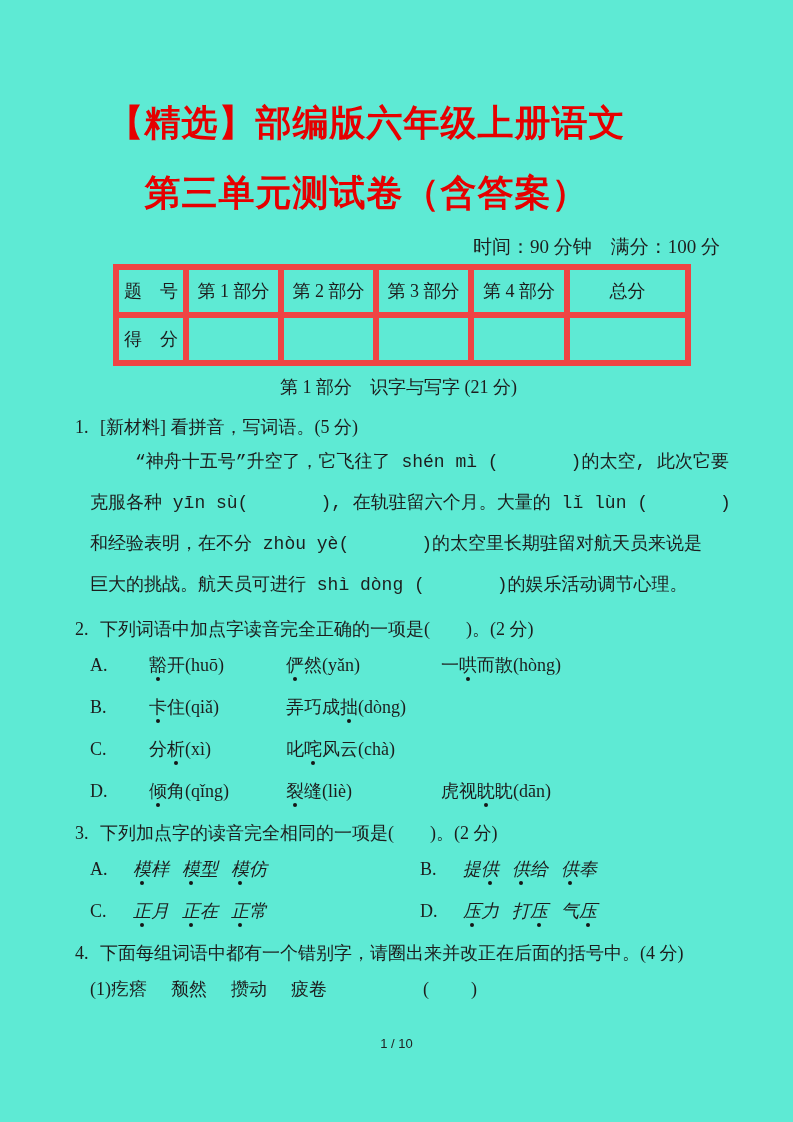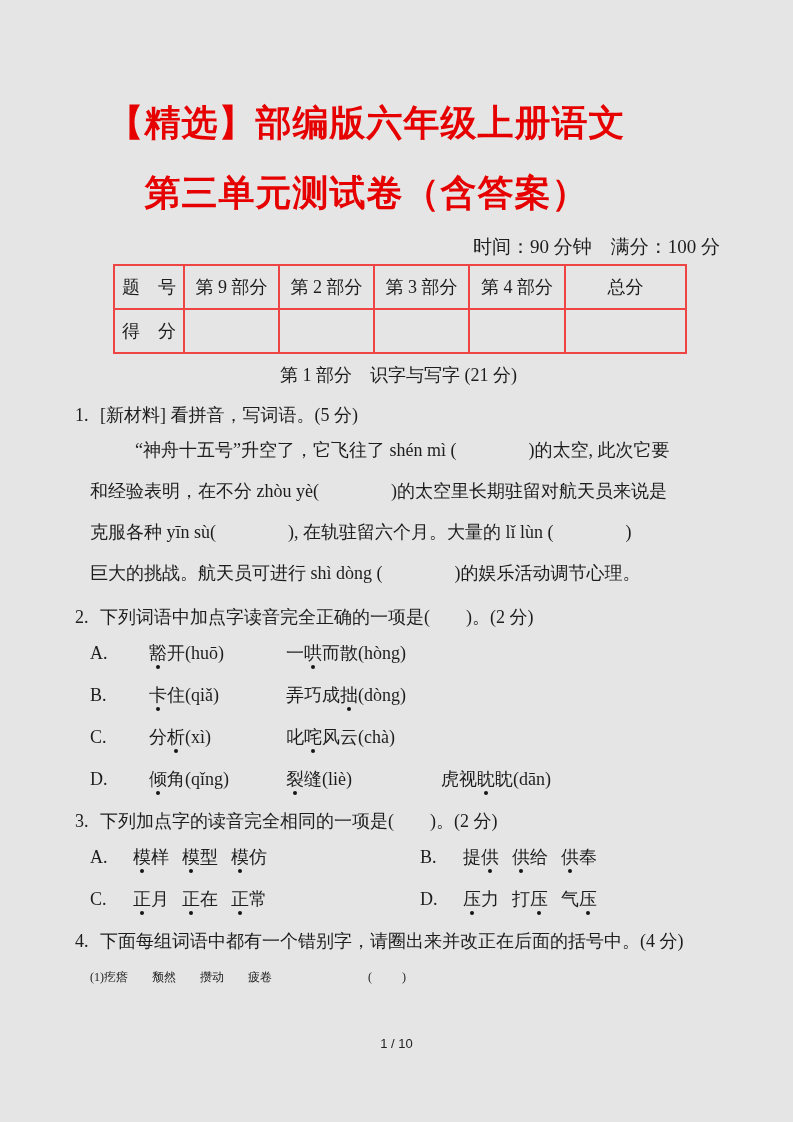--- a/index.html
+++ b/index.html
@@ -1,69 +1,69 @@
 <!DOCTYPE html>
 <html><head>
 <meta charset="utf-8">
 <style>
   html,body { margin:0; padding:0; background:#ffffff; }
   .page {
-    position:relative; width:793px; height:1122px; background:#e5e5e5;
+    position:relative; width:793px; height:1122px; background:#5eead4;
     font-family:"Liberation Serif","DejaVu Serif",serif; color:#1d1d1d;
     overflow:hidden; margin:0 auto;
   }
   .content { position:absolute; left:75px; top:0; width:647px; }
 
   .titles { text-align:center; padding-right:64px; font-weight:bold; }
   .title-line { font-size:36px; line-height:46px; letter-spacing:1px; }
   .title-line.first { margin-top:100px; }
   .title-line.second { margin-top:24px;text-align:center; }
 
   .meta { margin-top:18px; text-align:right; font-size:19px; line-height:26px;
           font-weight:normal; padding-right:2px; }
 
   table.score {
     margin-top:4px; margin-left:38px; border-collapse:collapse;
     table-layout:fixed; width:572px; font-size:18px;
   }
   table.score td {
-    border:2px solid #ef4444; height:42px; text-align:center;
+    border:6px solid #ef4444; height:42px; text-align:center;
     vertical-align:middle; padding:0;
   }
 
   .section-heading { margin-top:8px; text-align:center; font-size:18px; line-height:26px; }
 
   .q { margin-top:12px; }
   .q-stem { display:flex; font-size:18px; line-height:30px; white-space:nowrap; }
   .q-num { width:25px; flex:0 0 25px; }
   .q-stem-text { flex:1; }
 
   .para { padding-left:15px; font-size:18px; }
-  .para-line { line-height:41px; white-space:nowrap; }
+  .para-line { line-height:41px; white-space:nowrap;font-family:Liberation Mono, monospace; }
   .para-line.first { text-indent:45px; }
 
   .opts { padding-left:15px; font-size:18px; }
   .opt-row { display:flex; line-height:42px; white-space:nowrap; }
   .opt-label { flex:0 0 43px; }
   .opt-row .word:nth-of-type(2) { flex:0 0 137px;margin-left:16px; }
   .opt-row .word:nth-of-type(3) { flex:0 0 155px; }
 
   .two-col { display:flex; line-height:42px; white-space:nowrap; font-size:18px; }
   .half-l { flex:0 0 330px; display:flex; }
   .half-r { flex:1; display:flex; }
-  .half-l .w, .half-r .w { margin-right:13px; }
+  .half-l .w, .half-r .w { margin-right:13px;font-style:italic; }
 
   .em-dot { position:relative; }
   .em-dot::after {
     content:""; position:absolute; left:50%; bottom:-6px;
     width:4px; height:4px; background:#161616; border-radius:50%;
     transform:translateX(-50%);
   }
 
-  .item-line { display:flex; padding-left:15px; font-size:12px; line-height:42px; white-space:nowrap; }
+  .item-line { display:flex; padding-left:15px; font-size:18px; line-height:42px; white-space:nowrap; }
   .item-line .iw { margin-right:24px; }
   .item-line .blank { margin-left:72px; letter-spacing:2px; }
 
   .footer {
     position:absolute; top:1036px; left:0; width:100%; text-align:center;
     font-family:"Liberation Sans","DejaVu Sans",sans-serif;
     font-size:13px; font-weight:normal; color:#222;
   }
 </style>
 </head>
@@ -84,21 +84,21 @@
         <col style="width:70px">
           <col style="width:95px">
           <col style="width:95px">
         <col style="width:95px">
           <col style="width:96px">
           <col style="width:121px">
       </colgroup>
       <tbody>
           <tr>
         <td>题　号</td>
-        <td>第 9 部分</td>
+        <td>第 1 部分</td>
         <td>第 2 部分</td>
         <td>第 3 部分</td>
         <td>第 4 部分</td>
         <td>总分</td>
       </tr>
       <tr>
         <td>得　分</td>
         <td></td>
         <td></td>
         <td></td>
@@ -110,35 +110,36 @@
 
     <div class="section-heading">第 1 部分　识字与写字 (21 分)</div>
 
     <div class="q">
       <div class="q-stem">
         <span class="q-num">1.</span>
         <span class="q-stem-text">[新材料] 看拼音，写词语。(5 分)</span>
       </div>
       <div class="para">
         <div class="para-line first">“神舟十五号”升空了，它飞往了 shén mì (　　　　)的太空, 此次它要</div>
+        <div class="para-line">克服各种 yīn sù(　　　　), 在轨驻留六个月。大量的 lǐ lùn (　　　　)</div>
         <div class="para-line">和经验表明，在不分 zhòu yè(　　　　)的太空里长期驻留对航天员来说是</div>
-        <div class="para-line">克服各种 yīn sù(　　　　), 在轨驻留六个月。大量的 lǐ lùn (　　　　)</div>
         <div class="para-line">巨大的挑战。航天员可进行 shì dòng (　　　　)的娱乐活动调节心理。</div>
       </div>
     </div>
 
     <div class="q" style="margin-top:8px">
       <div class="q-stem">
         <span class="q-num">2.</span>
         <span class="q-stem-text">下列词语中加点字读音完全正确的一项是(　　)。(2 分)</span>
       </div>
       <div class="opts">
         <div class="opt-row">
           <span class="opt-label">A.</span>
           <span class="word"><span></span><span class="em-dot">豁</span><span>开(huō)</span></span>
+          <span class="word"><span></span><span class="em-dot">俨</span><span>然(yǎn)</span></span>
           <span class="word"><span>一</span><span class="em-dot">哄</span><span>而散(hòng)</span></span>
         </div>
         <div class="opt-row">
           <span class="opt-label">B.</span>
           <span class="word"><span></span><span class="em-dot">卡</span><span>住(qiǎ)</span></span>
           <span class="word"><span>弄巧成</span><span class="em-dot">拙</span><span>(dòng)</span></span>
         </div>
         <div class="opt-row">
           <span class="opt-label">C.</span>
           <span class="word"><span>分</span><span class="em-dot">析</span><span>(xì)</span></span>

